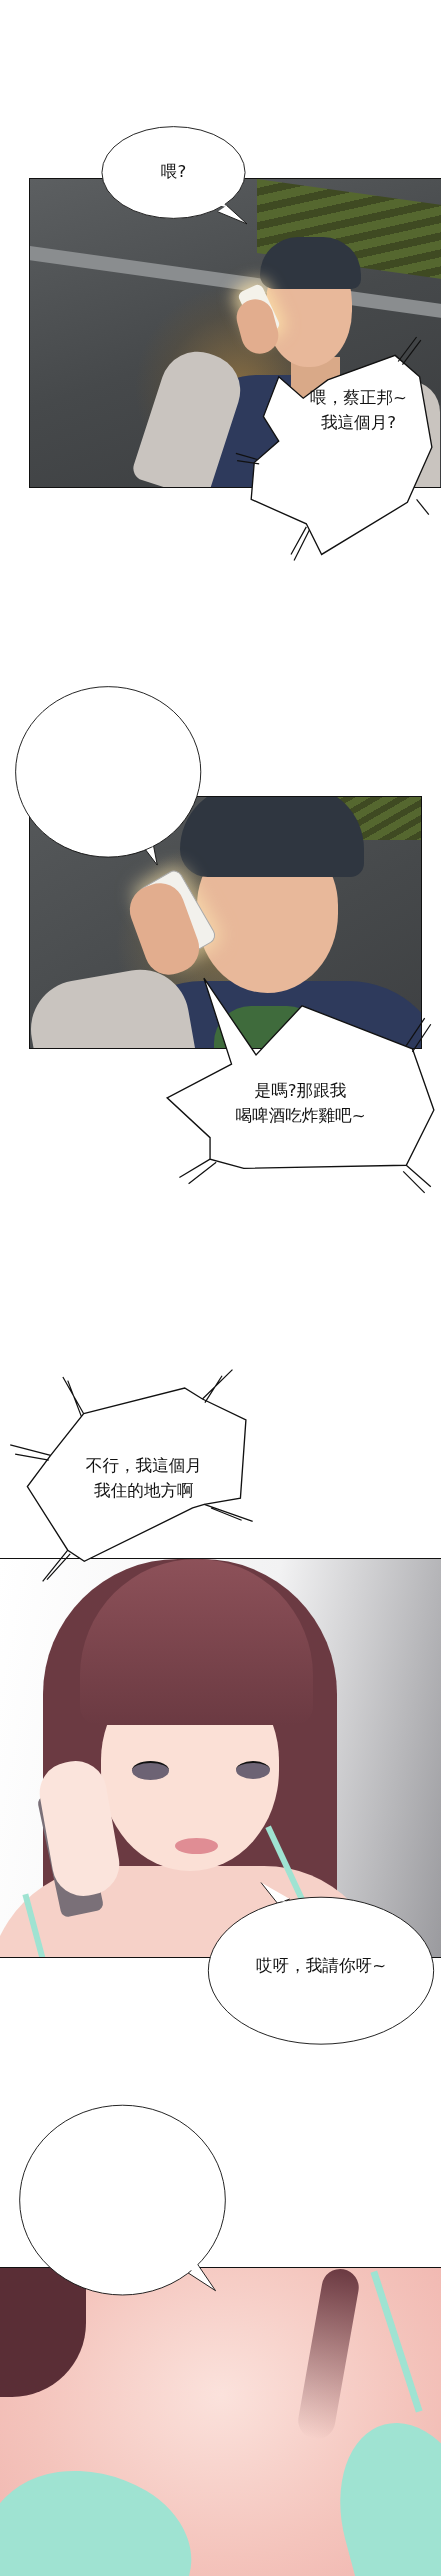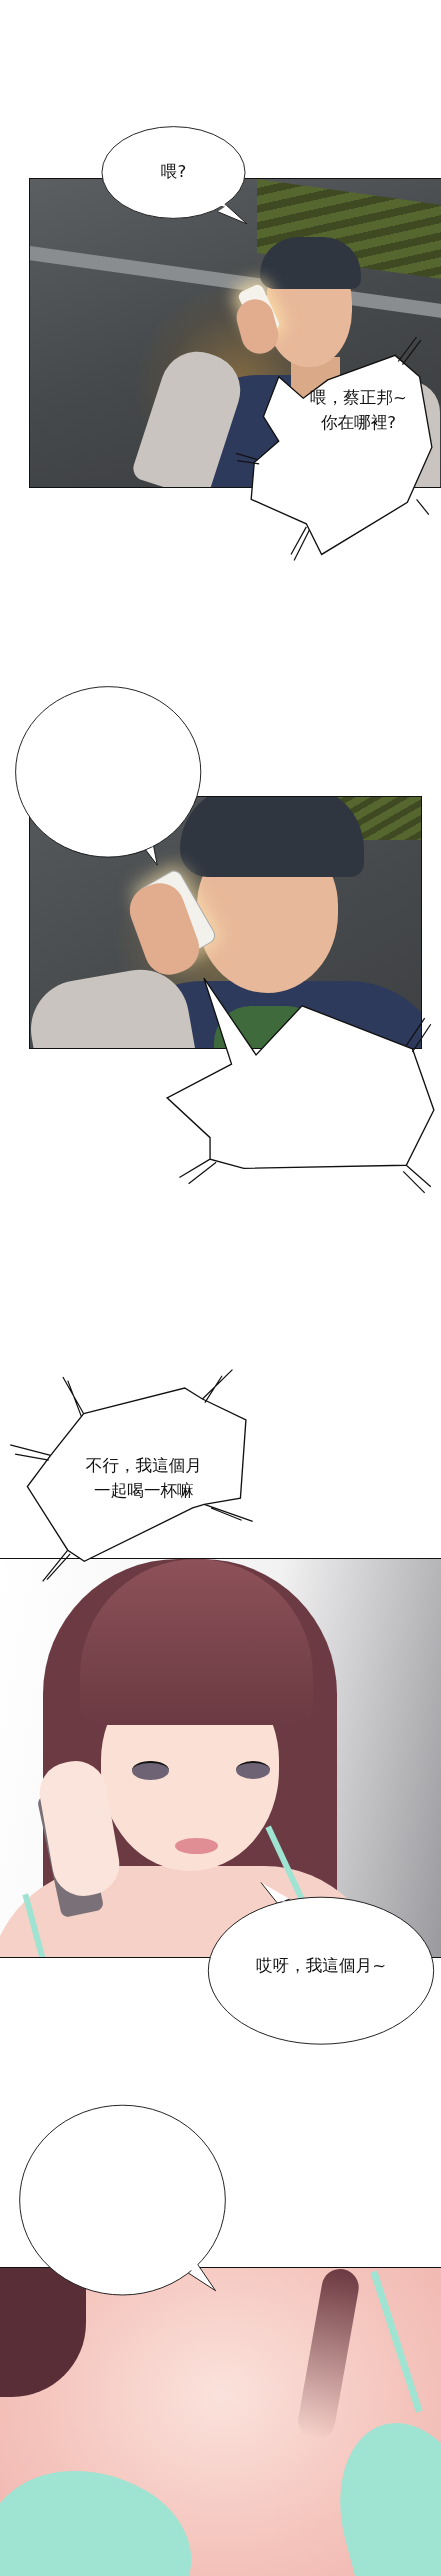--- a/index.html
+++ b/index.html
@@ -46,21 +46,21 @@
 
 <div class="bubble" style="left:242px; top:343px; width:196px; height:233px;">
   <svg width="196" height="233" viewBox="0 0 320 380">
     <polygon points="60,55 100,90 140,60 250,20 290,55 310,170 270,260 130,345 105,295 15,255 20,195 60,160 35,120" fill="#fff" stroke="#111" stroke-width="2.2"></polygon>
     <path d="M255 30 L285 -10 M262 35 L292 -5" stroke="#111" stroke-width="2"></path>
     <path d="M105 300 L80 345 M110 305 L85 355" stroke="#111" stroke-width="2"></path>
     <path d="M25 190 L-10 180 M28 197 L-8 192" stroke="#111" stroke-width="2"></path>
     <path d="M285 255 L305 280" stroke="#111" stroke-width="2"></path>
   </svg>
   <div class="bubble-text" style="top:43px; padding-left:37px;">喂，蔡正邦~
-你在哪裡?</div>
+我這個月?</div>
 </div>
 
 <div class="panel" style="left:29px; top:796px; width:393px; height:253px; background:#484b4d;">
   <div class="shape" style="left:0; top:0; width:100%; height:100%; background:linear-gradient(150deg,#55585a 0%,#46494b 60%,#3e4042 100%);"></div>
   <div class="shape" style="left:245px; top:0; width:147px; height:43px; background:repeating-linear-gradient(150deg,#55672f 0 7.4px,#3f4a22 7.4px 13.5px);"></div>
   <div class="shape" style="left:74px; top:37px; width:233px; height:221px; border-radius:50%; background:radial-gradient(circle,rgba(190,150,70,0.45) 0%,rgba(0,0,0,0) 65%);"></div>
   <div class="shape" style="left:74px; top:184px; width:343px; height:110px; background:#2e3a5c; border-radius:98px 98px 0 0;"></div>
   <div class="shape" style="left:0; top:178px; width:159px; height:92px; background:#c9c4bf; border-radius:49px 49px 0 0; transform:rotate(-10deg);"></div>
   <div class="shape" style="left:184px; top:209px; width:110px; height:61px; background:#3f6b3c; border-radius:37px 37px 0 0;"></div>
   <div class="shape" style="left:167px; top:37px; width:141px; height:159px; background:#e8b89a; border-radius:45% 45% 50% 50%;"></div>
@@ -77,33 +77,35 @@
   </svg>
 </div>
 
 <div class="bubble" style="left:161px; top:1018px; width:279px; height:178px;">
   <svg width="279" height="178" viewBox="0 0 455 290">
     <polygon points="70,-65 155,60 230,-20 410,50 445,150 400,240 135,245 80,230 80,195 10,130 115,75" fill="#fff" stroke="#111" stroke-width="2.2"></polygon>
     <path d="M400 45 L430 0 M410 55 L440 10" stroke="#111" stroke-width="2"></path>
     <path d="M80 230 L30 260 M90 235 L45 270" stroke="#111" stroke-width="2"></path>
     <path d="M400 240 L440 275 M395 250 L430 285" stroke="#111" stroke-width="2"></path>
   </svg>
+  <div class="bubble-text" style="top:61px;">是嗎?那跟我
+喝啤酒吃炸雞吧~</div>
 </div>
 
 <div class="bubble" style="left:9.2px; top:1368px; width:251px; height:212px;">
   <svg width="251" height="212" viewBox="0 0 410 345">
     <polygon points="122,74 287,32 316,50 387,84 378,212 319,222 300,228 123,315 96,297 30,193 68,142" fill="#fff" stroke="#111" stroke-width="2.2"></polygon>
     <path d="M122 74 L88 14 M118 78 L96 20" stroke="#111" stroke-width="2"></path>
     <path d="M316 50 L365 2 M320 56 L348 12" stroke="#111" stroke-width="2"></path>
     <path d="M68 142 L2 125 M65 150 L10 140" stroke="#111" stroke-width="2"></path>
     <path d="M319 222 L398 250 M330 228 L380 248" stroke="#111" stroke-width="2"></path>
     <path d="M96 297 L55 348 M100 303 L62 345" stroke="#111" stroke-width="2"></path>
   </svg>
   <div class="bubble-text" style="top:86px; padding-left:18.4px;">不行，我這個月
-一起喝一杯嘛</div>
+我住的地方啊</div>
 </div>
 
 <div class="panel panel-full" style="left:0; top:1558px; width:442px; height:400px; background:#e6e6e8;">
   <div class="shape" style="left:0; top:0; width:100%; height:100%; background:linear-gradient(100deg,#ffffff 0%,#f2f2f3 55%,#9a9a9e 100%);"></div>
   <div class="shape" style="left:43px; top:0; width:294px; height:393px; background:#6b3a42; border-radius:135px 135px 24.5px 24.5px;"></div>
   <div class="shape" style="left:-12.3px; top:307px; width:399px; height:135px; background:#f6d1c8; border-radius:123px 123px 0 0;"></div>
   <div class="shape" style="left:31px; top:334px; width:6.1px; height:67px; background:#9fe3d2; transform:rotate(-15deg);"></div>
   <div class="shape" style="left:282px; top:264px; width:6.1px; height:80px; background:#9fe3d2; transform:rotate(-25deg);"></div>
   <div class="shape" style="left:101px; top:110px; width:178px; height:202px; background:#fbe0d6; border-radius:45% 45% 50% 50%;"></div>
   <div class="shape" style="left:80px; top:0; width:233px; height:166px; background:linear-gradient(180deg,#8d5159 0%,#6b3a42 100%); border-radius:117px 117px 18.4px 18.4px;"></div>
@@ -113,21 +115,21 @@
   <div class="shape" style="left:49px; top:233px; width:43px; height:123px; background:#7a7078; border-radius:7.4px; transform:rotate(-12deg);"></div>
   <div class="shape" style="left:46px; top:202px; width:67px; height:135px; background:#fbe4dc; border-radius:31px; transform:rotate(-10deg);"></div>
 </div>
 
 <div class="bubble" style="left:207px; top:1896px; width:228px; height:150px;">
   <svg width="228" height="150" viewBox="0 0 372 245">
     <path d="M88 -22 L115 12 L135 5" fill="#fff" stroke="#111" stroke-width="1.5"></path>
     <ellipse cx="186" cy="122" rx="184" ry="120" fill="#fff" stroke="#111" stroke-width="1.5"></ellipse>
     <path d="M100 -10 L118 8 L130 10 Z" fill="#fff"></path>
   </svg>
-  <div class="bubble-text" style="top:58px;">哎呀，我這個月~</div>
+  <div class="bubble-text" style="top:58px;">哎呀，我請你呀~</div>
 </div>
 
 <div class="panel panel-full" style="left:0; top:2267px; width:442px; height:319px; background:#f6cfc8;">
   <div class="shape" style="left:0; top:0; width:100%; height:100%; background:radial-gradient(ellipse at 50% 40%,#fbe2dc 0%,#f4c4bc 60%,#f0b3ad 100%);"></div>
   <div class="shape" style="left:-24.5px; top:0; width:110px; height:129px; background:#5a2e36; border-radius:0 0 74px 18.4px;"></div>
   <div class="shape" style="left:310px; top:0; width:37px; height:172px; background:linear-gradient(180deg,#6b3a42,rgba(107,58,66,0)); border-radius:18.4px; transform:rotate(10deg);"></div>
   <div class="shape" style="left:-12.3px; top:202px; width:202px; height:159px; background:#9fe3d2; border-radius:60% 40% 0 0; transform:rotate(30deg);"></div>
   <div class="shape" style="left:343px; top:153px; width:135px; height:202px; background:#9fe3d2; border-radius:50% 50% 0 0; transform:rotate(-15deg);"></div>
   <div class="shape" style="left:393px; top:0; width:7.4px; height:147px; background:#9fe3d2; transform:rotate(-18deg);"></div>
 </div>

